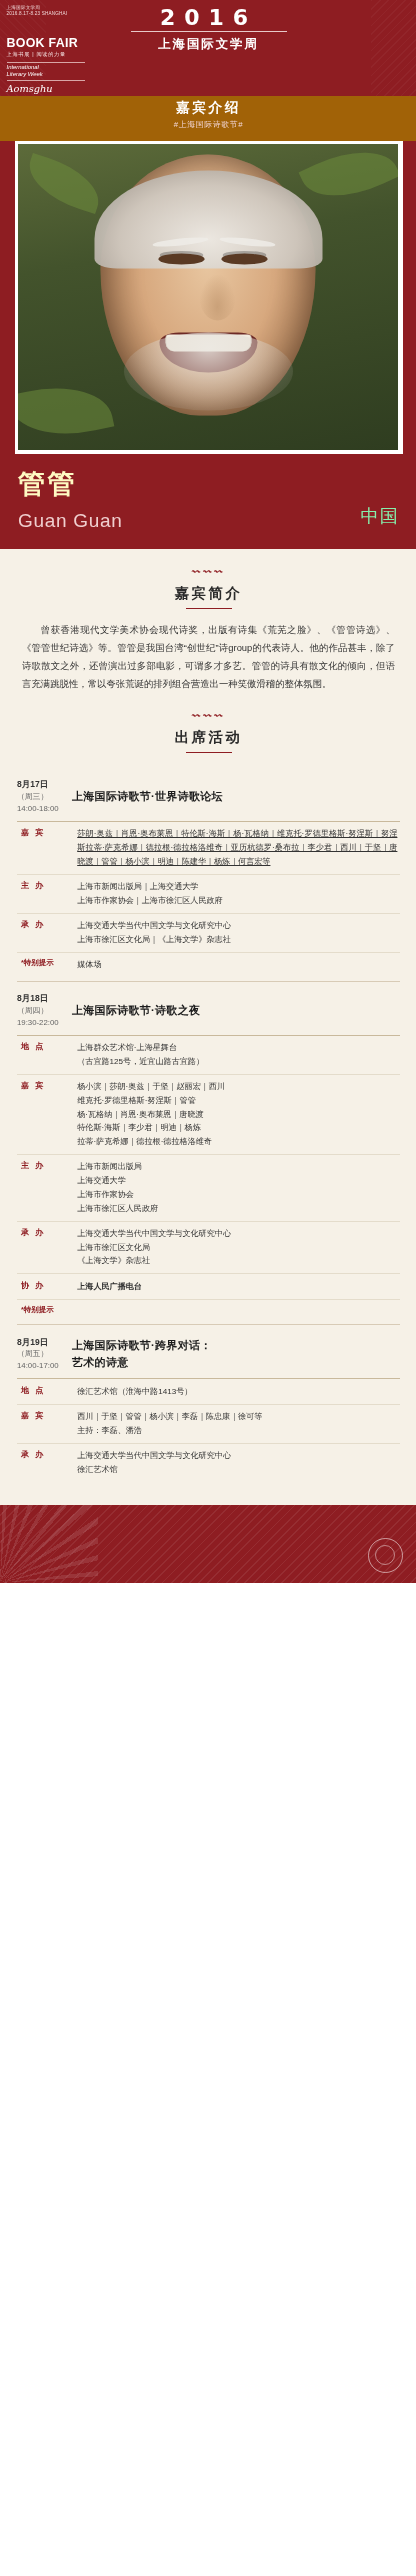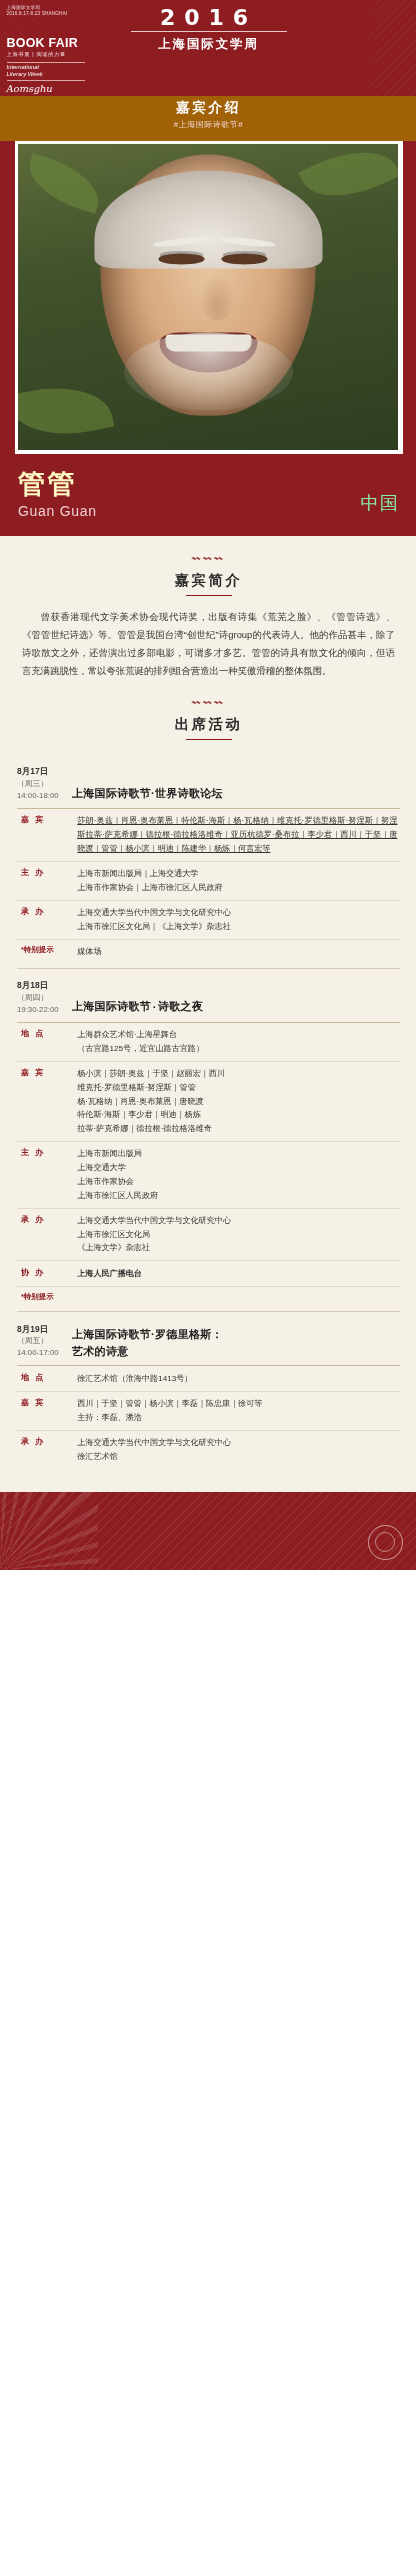--- a/index.html
+++ b/index.html
@@ -233,23 +233,23 @@
   }
   .name-cn {
     color: #fef9c3;
     font-size: 27px;
     font-weight: bold;
     letter-spacing: 2.6px;
     line-height: 30px;
   }
   .name-en {
     color: #f0cfcf;
-    font-size: 14px;
+    font-size: 19px;
     letter-spacing: 0.7px;
-    margin-top: 4px;
+    margin-top: 11px;
   }
   .country {
     color: #86efac;
     font-size: 18px;
     letter-spacing: 1.3px;
     padding-bottom: 3.9px;
   }
 
   
   .content {
@@ -287,21 +287,21 @@
     text-indent: 2em;
   }
 
   
   .events { padding: 2.6px 17px 0 17px; }
   .event {
     border-top: 0.7px solid #d8cbb6;
     padding: 10.4px 0 3.9px 0;
   }
   .event:first-child { border-top: none; }
-  .evt-head { display: flex; align-items: flex-end; }
+  .evt-head { display: flex; align-items: center; }
   .evt-date {
     width: 55px;
     flex: 0 0 55px;
     color: #333;
     font-size: 7.8px;
     line-height: 11.7px;
     padding-top: 1.3px;
   }
   .evt-date .d { font-weight: bold; font-size: 8.5px; }
   .evt-date .wd { color: #666; }
@@ -478,21 +478,21 @@
             </div>
           </div>
         </div>
         <div class="event">
           <div class="evt-head">
             <div class="evt-date">
               <div class="d">8月18日</div>
               <div class="wd">（周四）</div>
               <div class="tm">19:30-22:00</div>
             </div>
-            <div class="evt-title" style="white-space: pre-line; font-family: Liberation Mono, monospace;">上海国际诗歌节·诗歌之夜</div>
+            <div class="evt-title" style="white-space: pre-line;">上海国际诗歌节·诗歌之夜</div>
           </div>
           <div class="evt-rows">
             <div class="row">
               <div class="row-label">地 点</div>
               <div class="row-val" style="white-space: pre-line;">上海群众艺术馆·上海星舞台
 （古宜路125号，近宜山路古宜路）</div>
             </div>
             <div class="row">
               <div class="row-label">嘉 宾</div>
               <div class="row-val" style="white-space: pre-line;">杨小滨｜莎朗·奥兹｜于坚｜赵丽宏｜西川
@@ -523,21 +523,21 @@
             </div>
           </div>
         </div>
         <div class="event">
           <div class="evt-head">
             <div class="evt-date">
               <div class="d">8月19日</div>
               <div class="wd">（周五）</div>
               <div class="tm">14:00-17:00</div>
             </div>
-            <div class="evt-title" style="white-space: pre-line;">上海国际诗歌节·罗德里格斯：
+            <div class="evt-title" style="white-space: pre-line;">上海国际诗歌节·跨界对话：
 艺术的诗意</div>
           </div>
           <div class="evt-rows">
             <div class="row">
               <div class="row-label">地 点</div>
               <div class="row-val" style="white-space: pre-line;">徐汇艺术馆（淮海中路1413号）</div>
             </div>
             <div class="row">
               <div class="row-label">嘉 宾</div>
               <div class="row-val" style="white-space: pre-line;">西川｜于坚｜管管｜杨小滨｜李磊｜陈忠康｜徐可等

